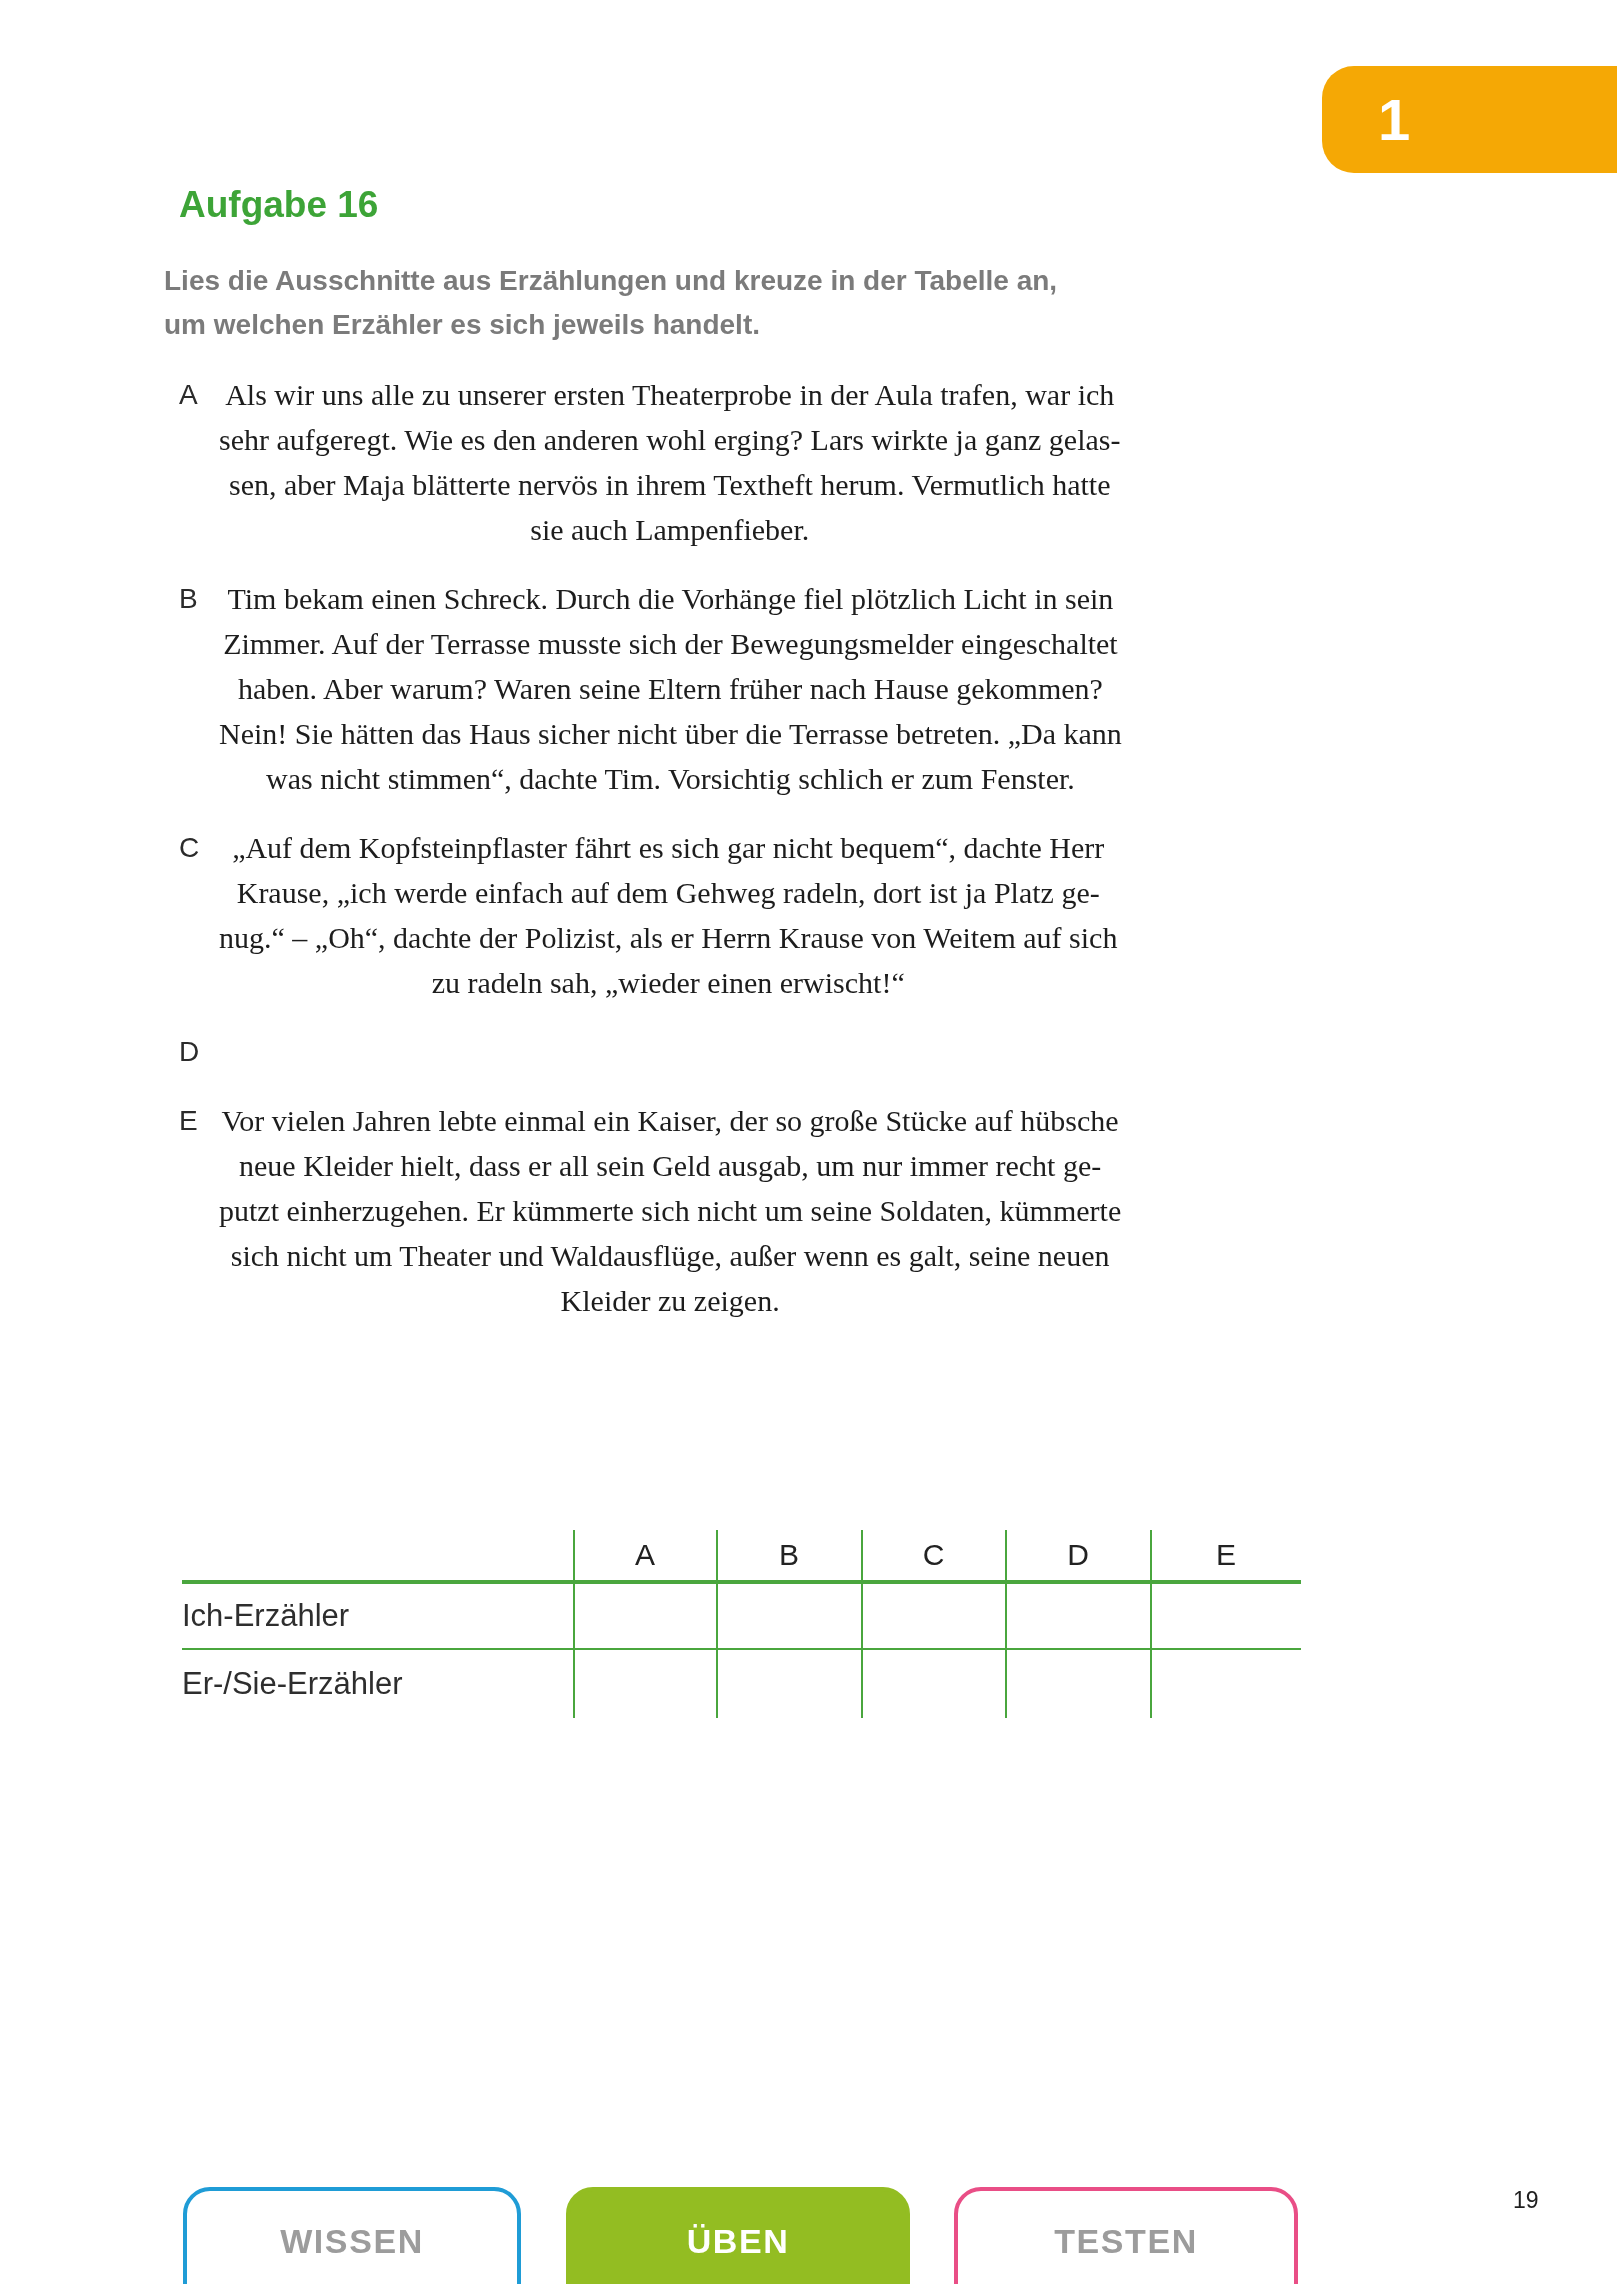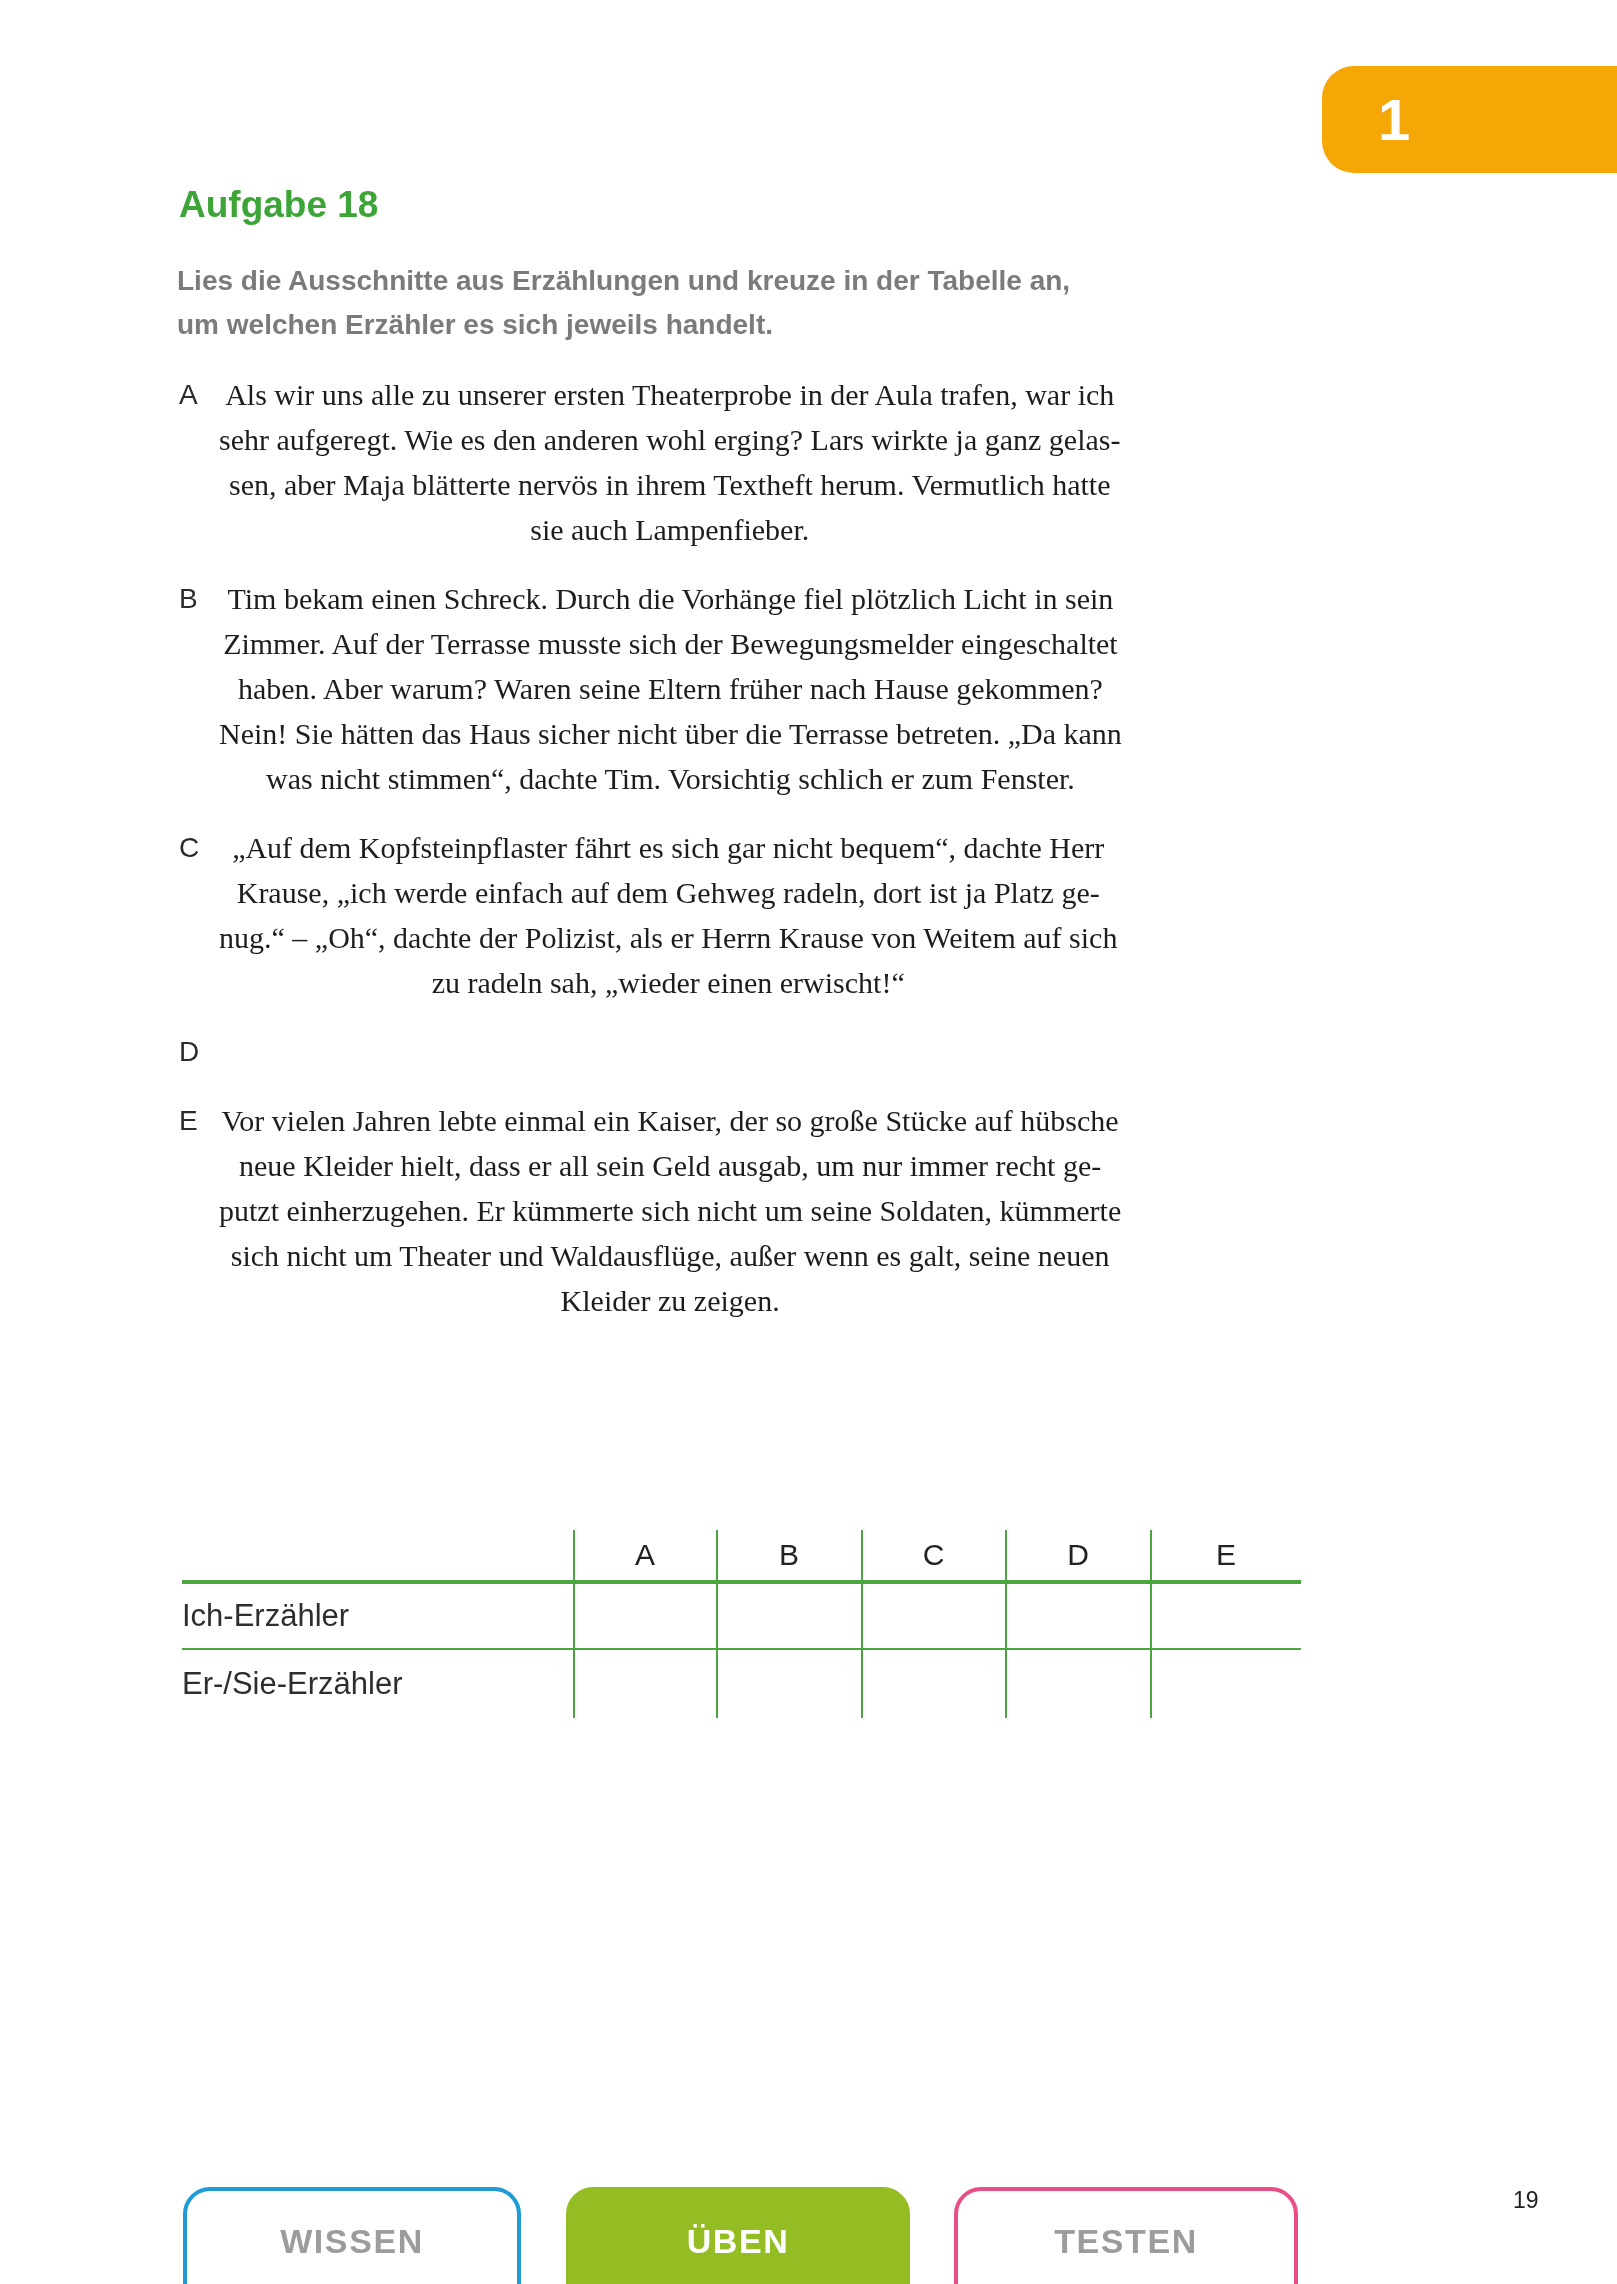--- a/index.html
+++ b/index.html
@@ -21,21 +21,21 @@
     display:flex;align-items:center;
     padding-left:56px;box-sizing:border-box;
   }
 
   
   .task-heading{
     position:absolute;left:179px;top:184px;
     color:#3DA437;font-size:37px;font-weight:bold;
   }
   .task-instruction{
-    position:absolute;left:177px;top:259px;
+    position:absolute;left:164px;top:259px;
     color:#7B7B7B;font-size:28px;font-weight:bold;
     line-height:44px;white-space:pre-line;
     width:1128px;
   }
 
   
   .passages{
     position:absolute;left:179px;top:372px;width:1112px;
   }
   .passage{display:flex;margin-bottom:24px;}
@@ -101,21 +101,21 @@
 </style>
 </head>
 <body>
 
 <div class="page">
 
   <div class="chapter-tab">
     <span>1</span>
   </div>
 
-  <div class="task-heading">Aufgabe 18</div>
+  <div class="task-heading">Aufgabe 16</div>
 
   <div class="task-instruction">Lies die Ausschnitte aus Erzählungen und kreuze in der Tabelle an,
 um welchen Erzähler es sich jeweils handelt.</div>
 
   <div class="passages">
     <div class="passage">
       <div class="passage-label">A</div>
       <div class="passage-text">Als wir uns alle zu unserer ersten Theaterprobe in der Aula trafen, war ich
 sehr aufgeregt. Wie es den anderen wohl erging? Lars wirkte ja ganz gelas-
 sen, aber Maja blätterte nervös in ihrem Textheft herum. Vermutlich hatte

